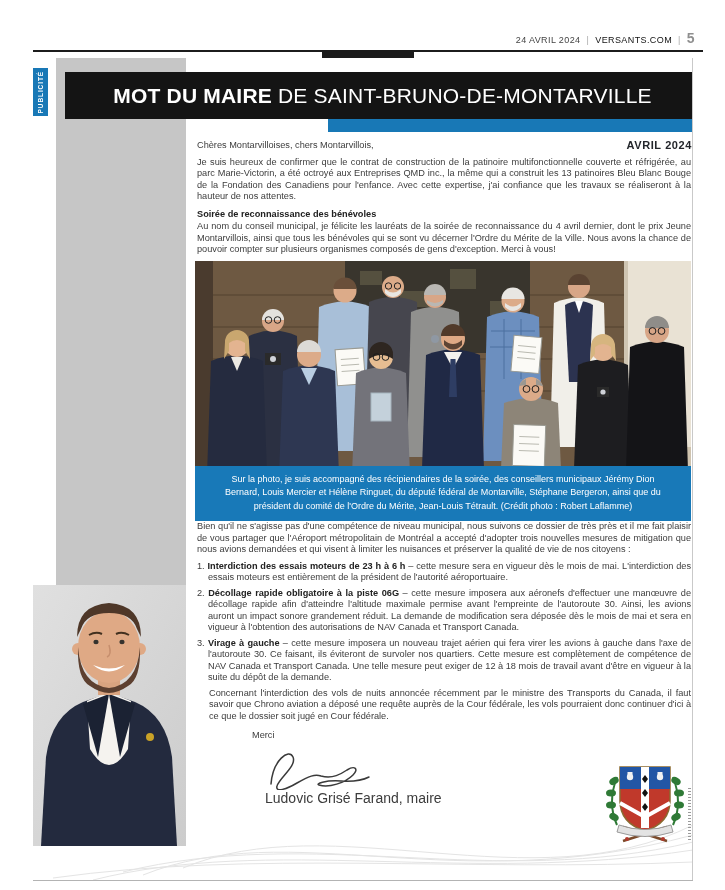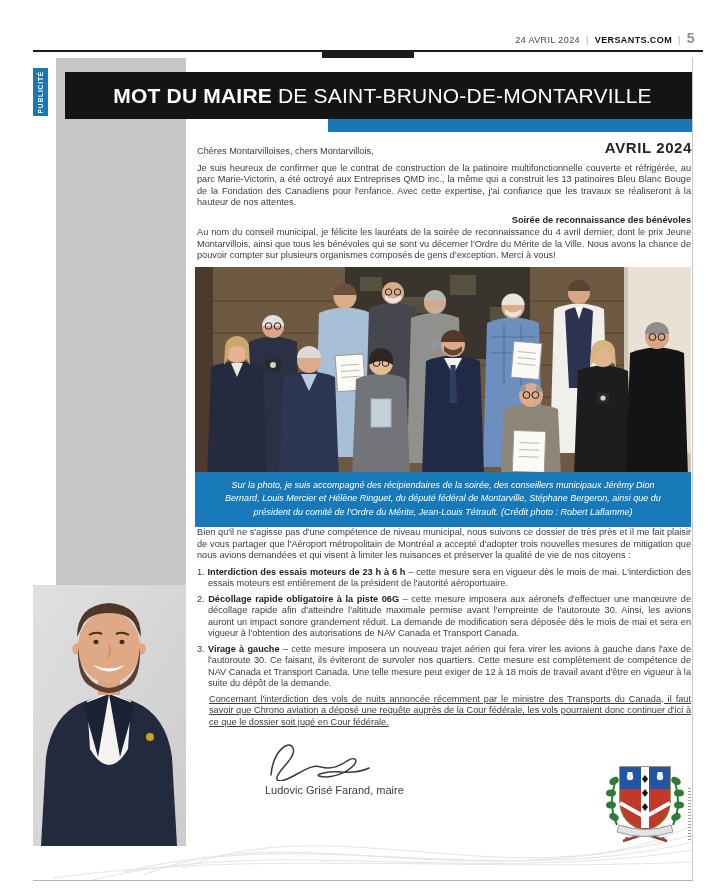--- a/index.html
+++ b/index.html
@@ -2,63 +2,63 @@
 <html lang="fr"><head>
 <meta charset="utf-8">
 <style>
   html,body{margin:0;padding:0;background:#ffffff;}
   .page{position:relative;width:725px;height:890px;background:#fff;overflow:hidden;
         font-family:"Liberation Sans",sans-serif;color:#3c3c3c;}
 
   
   .masthead{position:absolute;top:30px;right:30px;display:flex;align-items:baseline;gap:6px;
             font-size:9px;color:#444;letter-spacing:.4px;}
-  .masthead .site{font-weight:bold;color:#111;}
+  .masthead .site{font-weight:normal;color:#111;}
   .masthead .sep{color:#aaa;}
   .masthead .pagenum{font-size:14px;font-weight:bold;color:#8f8f8f;}
   .head-rule{position:absolute;left:33px;top:50px;width:670px;height:2px;background:#1c1c1c;}
   .head-tab{position:absolute;left:322px;top:50px;width:92px;height:8px;background:#1b1b1b;}
 
   
   .gray-col{position:absolute;left:56px;top:58px;width:130px;height:788px;background:#c6c6c6;z-index:0;}
   .pub-tag{position:absolute;left:33px;top:68px;width:15px;height:48px;background:#1878b6;
            display:flex;align-items:center;justify-content:center;z-index:2;}
   .pub-tag span{writing-mode:vertical-rl;transform:rotate(180deg);font-size:6.5px;font-weight:bold;
            letter-spacing:.9px;color:#fff;}
 
   
   .banner{position:absolute;left:65px;top:72px;width:627px;height:47px;background:#141414;
           display:flex;align-items:center;justify-content:center;z-index:2;}
   .banner .t{color:#fff;font-size:21px;letter-spacing:.2px;white-space:pre;}
   .banner .t b{font-weight:800;margin-left:8px;}
   .blue-bar{position:absolute;left:328px;top:119px;width:364px;height:13px;background:#1878b6;z-index:1;}
-  .issue{position:absolute;top:139px;right:33px;font-size:15px;font-weight:bold;color:#23262b;
+  .issue{position:absolute;top:139px;right:33px;font-size:11px;font-weight:bold;color:#23262b;
          letter-spacing:.6px;z-index:2;}
 
   
   .right-border{position:absolute;left:692px;top:58px;width:1px;height:823px;background:#c9c9c9;}
   .bottom-rule{position:absolute;left:33px;top:880px;width:660px;height:1px;background:#b3b3b3;}
 
   
-  .content{position:absolute;left:197px;top:146px;width:494px;z-index:2;
+  .content{position:absolute;left:197px;top:140px;width:494px;z-index:2;
            font-size:9.2px;line-height:11.5px;}
   .content p{margin:0 0 5px 0;text-align:justify;}
   .greeting{text-align:left !important;}
-  .subhead{font-weight:bold;color:#222;margin:6px 0 1px 0;text-align:right;}
+  .subhead{font-weight:bold;color:#222;margin:6px 0 1px 0;}
   .measure{padding-left:11px;text-indent:-11px;margin:4px 0;text-align:justify;}
   .measure .m-bold{font-weight:bold;color:#222;}
-  .indent-par{margin-left:12px !important;text-decoration:underline;}
+  .indent-par{margin-left:12px !important;}
   .closing{margin:8px 0 0 55px !important;text-align:left !important;}
   .signature{margin:2px 0 0 60px;}
-  .signer{margin-left:68px !important;font-size:11px;text-align:left !important;}
+  .signer{margin-left:68px !important;font-size:14px;text-align:left !important;}
 
   
   .photo{width:496px;height:205px;margin:4px 0 0 -2px;background:#6e5942;overflow:hidden;}
   .caption{width:496px;box-sizing:border-box;margin-left:-2px;background:#1879b8;color:#fff;
-           font-style:italic;text-align:center;font-size:9px;line-height:13.5px;padding:7px 30px 8px;}
+           text-align:center;font-size:9px;line-height:13.5px;padding:7px 30px 8px;}
 
   
   .mayor{position:absolute;left:33px;top:585px;width:153px;height:261px;z-index:3;}
 
   
   .swoosh{position:absolute;left:33px;top:780px;width:660px;height:100px;z-index:0;}
   .arms{position:absolute;left:605px;top:763px;width:80px;height:88px;z-index:3;}
   .ad-code{position:absolute;left:688px;top:788px;width:3px;height:52px;z-index:3;
            background:repeating-linear-gradient(#9a9a9a 0 1px,transparent 1px 3px);}
 </style>
@@ -263,20 +263,21 @@
       <span class="m-num">2.</span>
       <span class="m-bold">Décollage rapide obligatoire à la piste 06G</span><span> – cette mesure imposera aux aéronefs d'effectuer une manœuvre de décollage rapide afin d'atteindre l'altitude maximale permise avant l'empreinte de l'autoroute 30. Ainsi, les avions auront un impact sonore grandement réduit. La demande de modification sera déposée dès le mois de mai et sera en vigueur à l'obtention des autorisations de NAV Canada et Transport Canada.</span>
     </div>
     <div class="measure">
       <span class="m-num">3.</span>
       <span class="m-bold">Virage à gauche</span><span> – cette mesure imposera un nouveau trajet aérien qui fera virer les avions à gauche dans l'axe de l'autoroute 30. Ce faisant, ils éviteront de survoler nos quartiers. Cette mesure est complètement de compétence de NAV Canada et Transport Canada. Une telle mesure peut exiger de 12 à 18 mois de travail avant d'être en vigueur à la suite du dépôt de la demande.</span>
     </div>
 
     <p class="indent-par">Concernant l'interdiction des vols de nuits annoncée récemment par le ministre des Transports du Canada, il faut savoir que Chrono aviation a déposé une requête auprès de la Cour fédérale, les vols pourraient donc continuer d'ici à ce que le dossier soit jugé en Cour fédérale.</p>
 
+    <p class="closing">Merci</p>
 
     <svg class="signature" width="120" height="46" viewBox="0 0 120 46" aria-hidden="true">
       <path d="M14,40 C16,16 32,4 36,13 C40,22 22,34 20,42 C18,49 30,45 40,39 C52,32 58,30 64,32 C76,35 84,30 90,26 C98,21 102,25 96,31 C88,39 72,44 62,41 C58,40 68,36 84,37 C98,38 106,36 112,33" fill="none" stroke="#3a3a3a" stroke-width="1.5" stroke-linecap="round"></path>
     </svg>
     <p class="signer">Ludovic Grisé Farand, maire</p>
   </div>
 
   <svg class="mayor" viewBox="0 0 153 261" aria-hidden="true">
     <defs>
       <linearGradient id="bgG" x1="0" y1="0" x2="1" y2="1">

